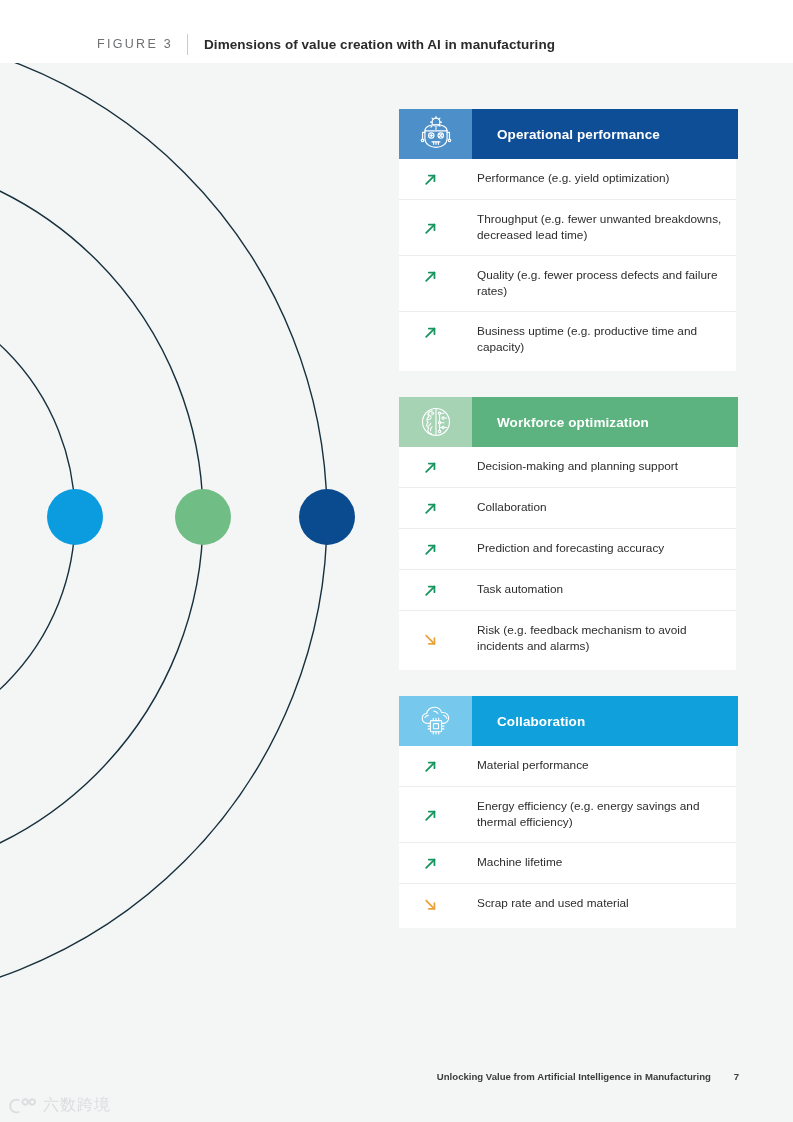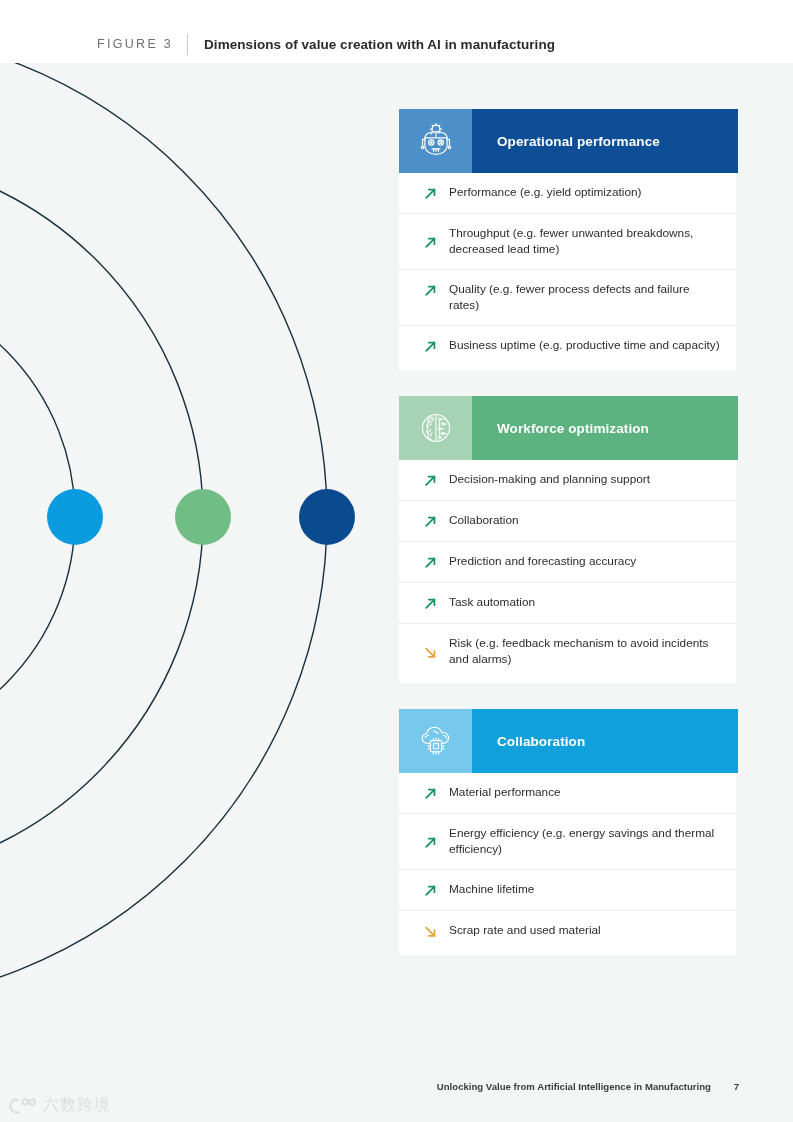--- a/index.html
+++ b/index.html
@@ -69,21 +69,21 @@
     position: absolute;
     left: 399px;
     top: 109px;
     width: 340px;
   }
   .card { margin-bottom: 26px; }
 
   .card-header {
     display: flex;
     align-items: stretch;
-    height: 64px;
+    height: 50px;
     width: 339px;
   }
   .card-icon-box {
     width: 73px;
     flex: 0 0 73px;
     display: flex;
     align-items: center;
     justify-content: center;
   }
   .card-title-box {
@@ -118,28 +118,29 @@
     padding-top: 1px;
     display: flex;
     align-items: center;
     justify-content: flex-start;
   }
   .item-text {
     font-size: 11.8px;
     line-height: 15.5px;
     color: #2c2c2c;
     letter-spacing: 0.01px;
+    margin-left: 28px;
   }
   .item.two-line { align-items: center; }
 
   
   .footer {
     position: absolute;
     left: 0;
-    bottom: 30px;
+    bottom: 40px;
     width: 793px;
     text-align: right;
     padding-right: 54px;
     font-size: 9.6px;
     color: #3d3d3d;
     font-weight: bold;
   }
   .footer .pg { margin-left: 20px; }
 
   

